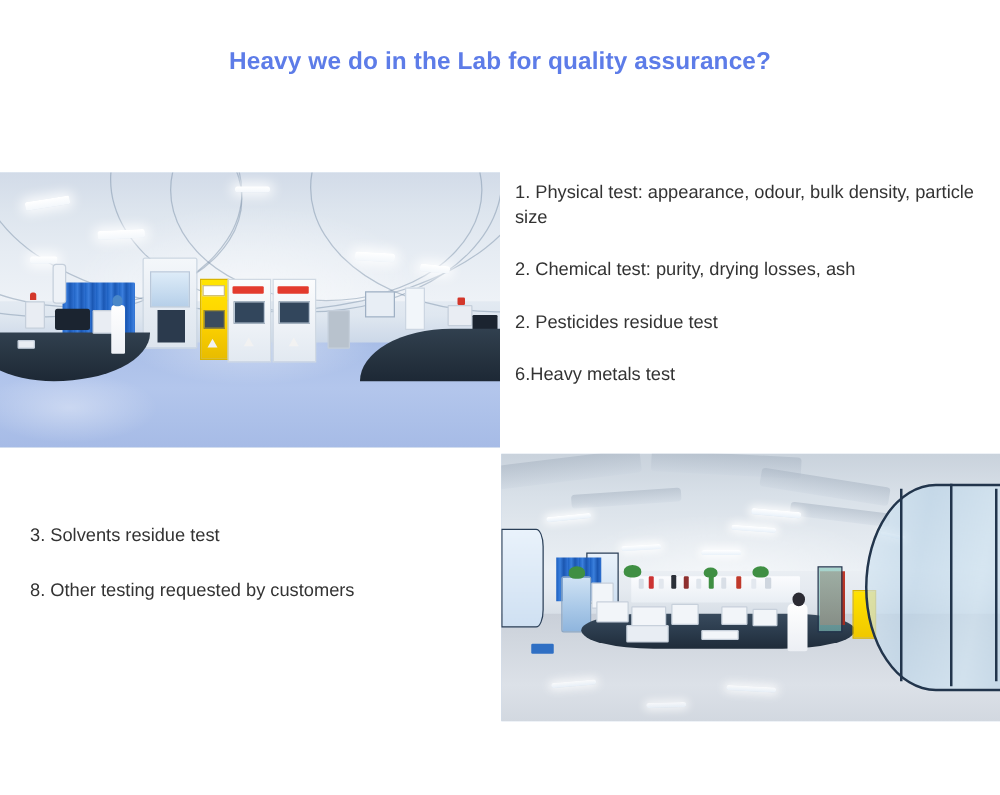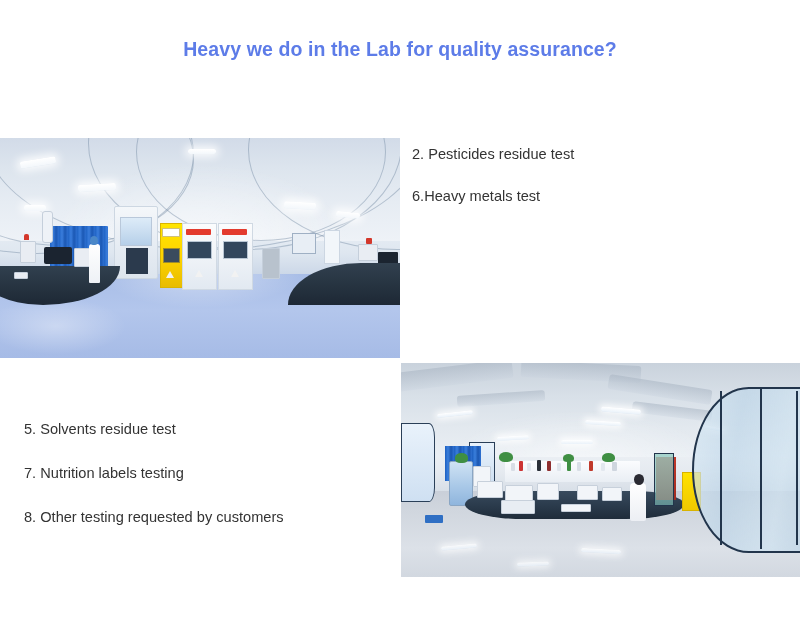--- a/index.html
+++ b/index.html
@@ -387,27 +387,28 @@
     <div class="p1-redbox" style="left:6%;top:43.5%;width:1.3%;height:3%;border-radius:2px 2px 0 0;"></div>
     <div class="p1-instr" style="left:3.5%;top:61%;width:3%;height:2.2%;"></div>
     <div class="p1-instr" style="left:10.5%;top:33%;width:2.2%;height:14%;background:#eef2f7;border-radius:3px;"></div>
 
     <div class="p1-person-body"></div>
     <div class="p1-person-head"></div>
   </div>
 </div>
 
 <div class="text-panel" id="list-top-right">
+  <div class="list-item">1. Physical test: appearance, odour, bulk density, particle size</div>
+  <div class="list-item">2. Chemical test: purity, drying losses, ash</div>
   <div class="list-item">2. Pesticides residue test</div>
   <div class="list-item">6.Heavy metals test</div>
 </div>
 
 <div class="text-panel" id="list-bottom-left">
-  <div class="list-item">5. Solvents residue test</div>
-  <div class="list-item">7. Nutrition labels testing</div>
+  <div class="list-item">3. Solvents residue test</div>
   <div class="list-item">8. Other testing requested by customers</div>
 </div>
 
 <div class="photo-panel" id="photo-bottom-right">
   <div class="pano">
 
     <div class="p2-floor"></div>
     <div class="p2-wall"></div>
     <div class="p2-ceiling"></div>
 

